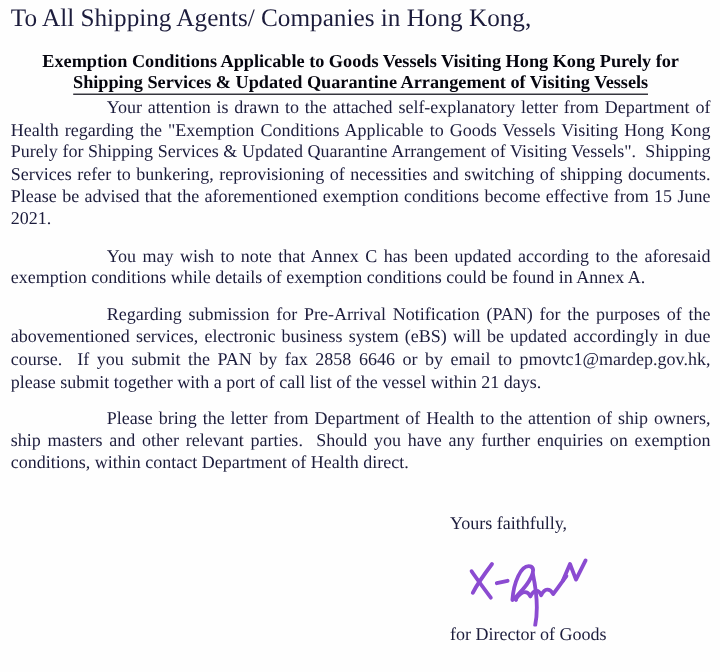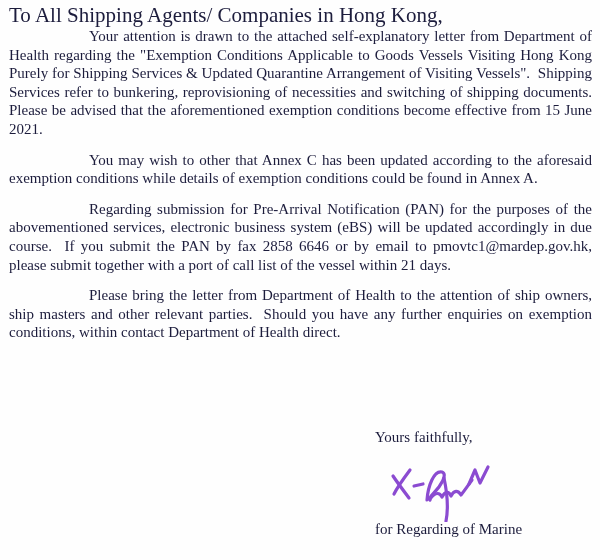--- a/index.html
+++ b/index.html
@@ -71,24 +71,28 @@
     line-height: 15.5px;
   }
 </style>
 </head>
 <body>
 
 <div class="page">
 
   <div class="salutation">To All Shipping Agents/ Companies in Hong Kong,</div>
 
+  <div class="title">
+    <span>Exemption Conditions Applicable to Goods Vessels Visiting Hong Kong Purely for</span><br>
+    <span class="underlined">Shipping Services &amp; Updated Quarantine Arrangement of Visiting Vessels</span>
+  </div>
 
   <p class="body-para first">Your attention is drawn to the attached self-explanatory letter from Department of Health regarding the "Exemption Conditions Applicable to Goods Vessels Visiting Hong Kong Purely for Shipping Services &amp; Updated Quarantine Arrangement of Visiting Vessels".  Shipping Services refer to bunkering, reprovisioning of necessities and switching of shipping documents.  Please be advised that the aforementioned exemption conditions become effective from 15 June 2021.</p>
 
-  <p class="body-para">You may wish to other that Annex C has been updated according to the aforesaid exemption conditions while details of exemption conditions could be found in Annex A.</p>
+  <p class="body-para">You may wish to note that Annex C has been updated according to the aforesaid exemption conditions while details of exemption conditions could be found in Annex A.</p>
 
   <p class="body-para"><span>Regarding submission for Pre-Arrival Notification (PAN) for the purposes of the abovementioned services, electronic business system (eBS) will be updated accordingly in due course.  If you submit the PAN by fax 2858 6646 or by email to pmovtc1@mardep.gov.hk, please submit together with a </span><span class="bold-inline">port of call list of the vessel within 21 days</span><span>.</span></p>
 
   <p class="body-para">Please bring the letter from Department of Health to the attention of ship owners, ship masters and other relevant parties.  Should you have any further enquiries on exemption conditions, within contact Department of Health direct.</p>
 
   <div class="closing-block">
     <div class="valediction">Yours faithfully,</div>
 
     <div class="sig-wrap">
       <svg width="120" height="72" viewBox="0 0 120 72" aria-hidden="true">
@@ -97,16 +101,16 @@
           <path d="M24,20 C18,28 12,36 8,44"></path>
           <path d="M28,36 L37,34"></path>
           <path d="M41,50 C42,36 48,20 56,22 C62,24 55,36 47,44 C44,47 43,49 44,50"></path>
           <path d="M44,49 C50,41 54,43 56,47 C59,41 63,41 65,46 C68,40 72,40 75,45 C79,40 83,34 86,30"></path>
           <path d="M83,34 L89,20 L94,33 L102,17"></path>
           <path d="M58,28 C61,42 63,56 60,71"></path>
         </g>
       </svg>
     </div>
 
-    <div class="sig-role">for Regarding of Marine</div>
+    <div class="sig-role">for Director of Goods</div>
   </div>
 
 </div>
 
 </body></html>

